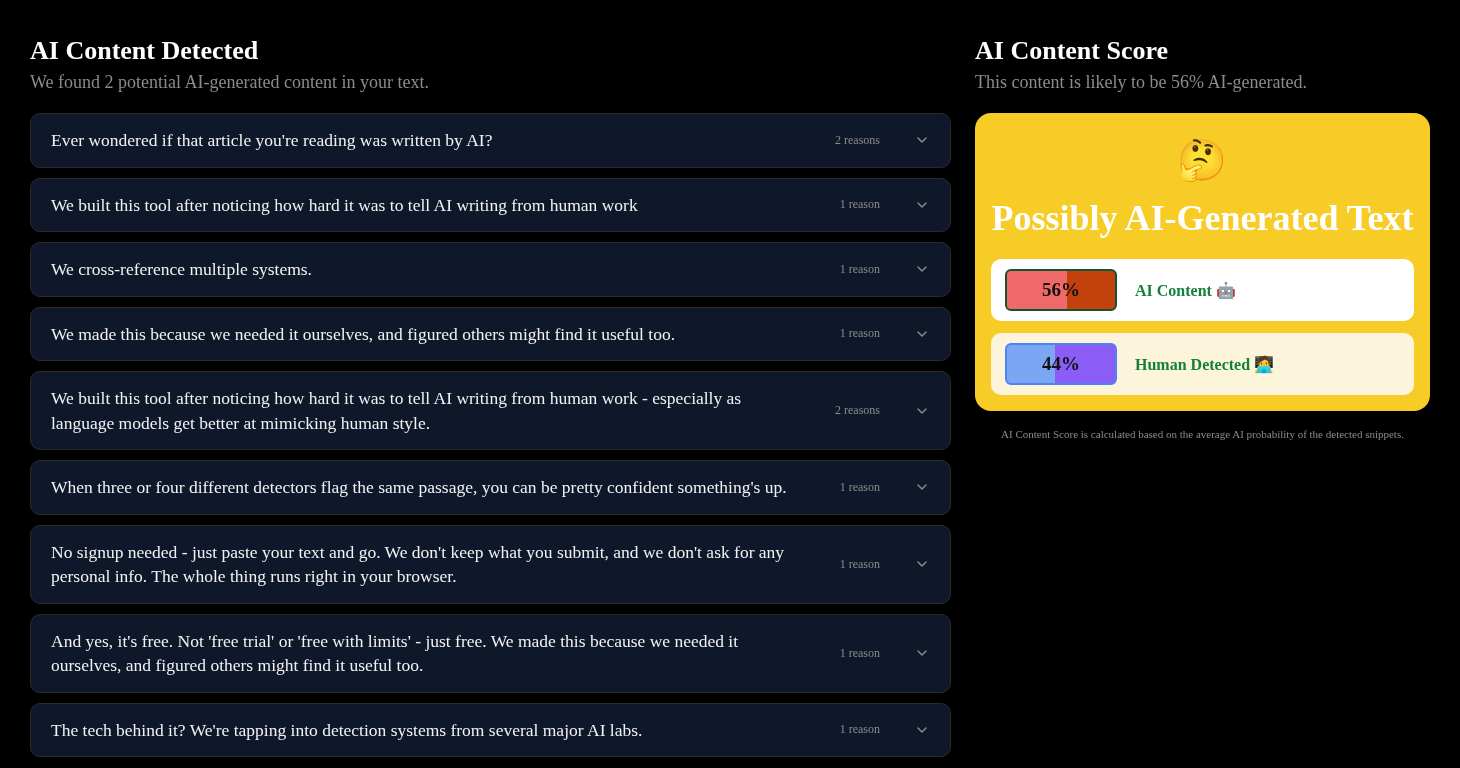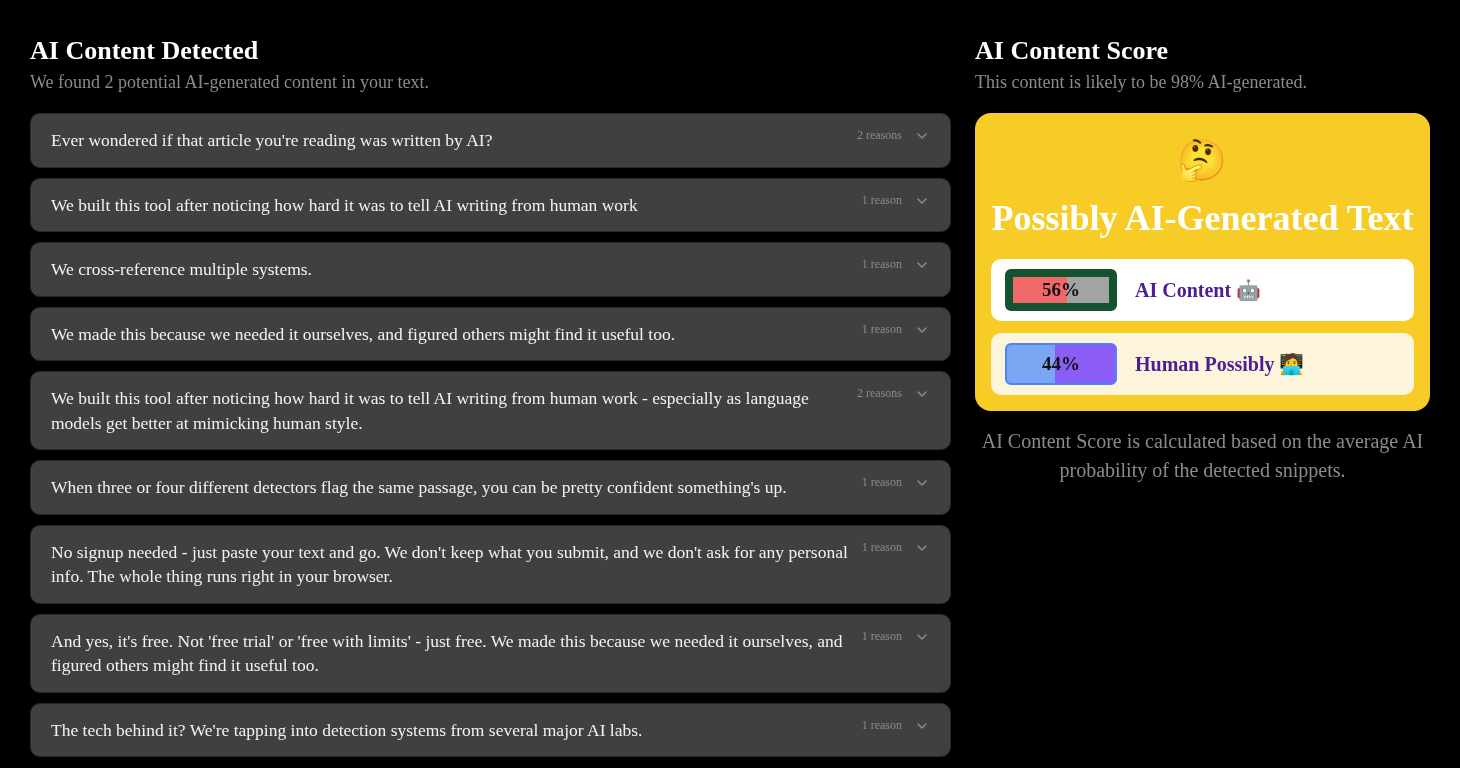--- a/index.html
+++ b/index.html
@@ -27,27 +27,27 @@
     margin-bottom: 6px;
   }
   .section-subtitle {
     font-size: 18px;
     color: #8b8b8b;
     margin-bottom: 20px;
   }
 
   .items { display: flex; flex-direction: column; gap: 10px; }
   .item {
-    background: #404040;
+    background: #0f172a;
     border: 1px solid #2a2a2a;
     border-radius: 10px;
     padding: 14px 20px;
     display: flex;
-    align-items: flex-start;
-    gap: 12px;
+    align-items: center;
+    gap: 34px;
     cursor: pointer;
   }
   .item-text {
     flex: 1 1 auto;
     font-size: 17.5px;
     line-height: 1.4;
     color: #f2f2f2;
   }
   .item-reasons {
     flex: 0 0 auto;
@@ -87,41 +87,41 @@
   }
   .score-row.ai { background: #fff; }
   .score-row.human { background: #fdf5db; }
   .bar-wrap {
     flex: 0 0 112px;
     height: 42px;
     border-radius: 6px;
     position: relative;
     overflow: hidden;
   }
-  .bar-wrap.ai { border: 8px solid #14532d; background: #a3a3a3; }
+  .bar-wrap.ai { border: 2px solid #14532d; background: #c2410c; }
   .bar-wrap.human { border: 2px solid #4c85f1; background: #8b5cf6; }
   .bar-fill {
     position: absolute; left: 0; top: 0; bottom: 0;
   }
   .bar-fill.ai { background: #f16868; }
   .bar-fill.human { background: #7aa6f4; }
   .bar-label {
     position: absolute; inset: 0;
     display: flex; align-items: center; justify-content: center;
     font-weight: 800; font-size: 19px; color: #111;
   }
   .score-label {
     flex: 1 1 auto;
-    font-size: 20px;
+    font-size: 16px;
     font-weight: 700;
-    color: #4c1d95;
+    color: #15803d;
   }
   .score-footnote {
     margin-top: 16px;
-    font-size: 20px;
+    font-size: 11px;
     color: #8b8b8b;
     text-align: center;
     line-height: 1.45;
     padding: 0 4px;
   }
 </style>
 </head>
 <body>
 
 <div class="layout">
@@ -209,38 +209,38 @@
               <polyline points="6 9 12 15 18 9"></polyline>
             </svg>
           </div>
         </div>
       </div>
 
   </div>
 
   <div class="right-col">
     <h2 class="section-title">AI Content Score</h2>
-    <p class="section-subtitle">This content is likely to be 98% AI-generated.</p>
+    <p class="section-subtitle">This content is likely to be 56% AI-generated.</p>
 
     <div class="score-card">
       <div class="score-emoji">🤔</div>
       <div class="score-title">Possibly AI-Generated Text</div>
       <div class="score-rows">
         <div class="score-row ai">
           <div class="bar-wrap ai">
             <div class="bar-fill ai" style="width:56%"></div>
             <div class="bar-label">56%</div>
           </div>
           <div class="score-label">AI Content 🤖</div>
         </div>
         <div class="score-row human">
           <div class="bar-wrap human">
             <div class="bar-fill human" style="width:44%"></div>
             <div class="bar-label">44%</div>
           </div>
-          <div class="score-label">Human Possibly 🧑‍💻</div>
+          <div class="score-label">Human Detected 🧑‍💻</div>
         </div>
       </div>
     </div>
 
     <p class="score-footnote">AI Content Score is calculated based on the average AI probability of the detected snippets.</p>
   </div>
 </div>
 
 </body></html>

